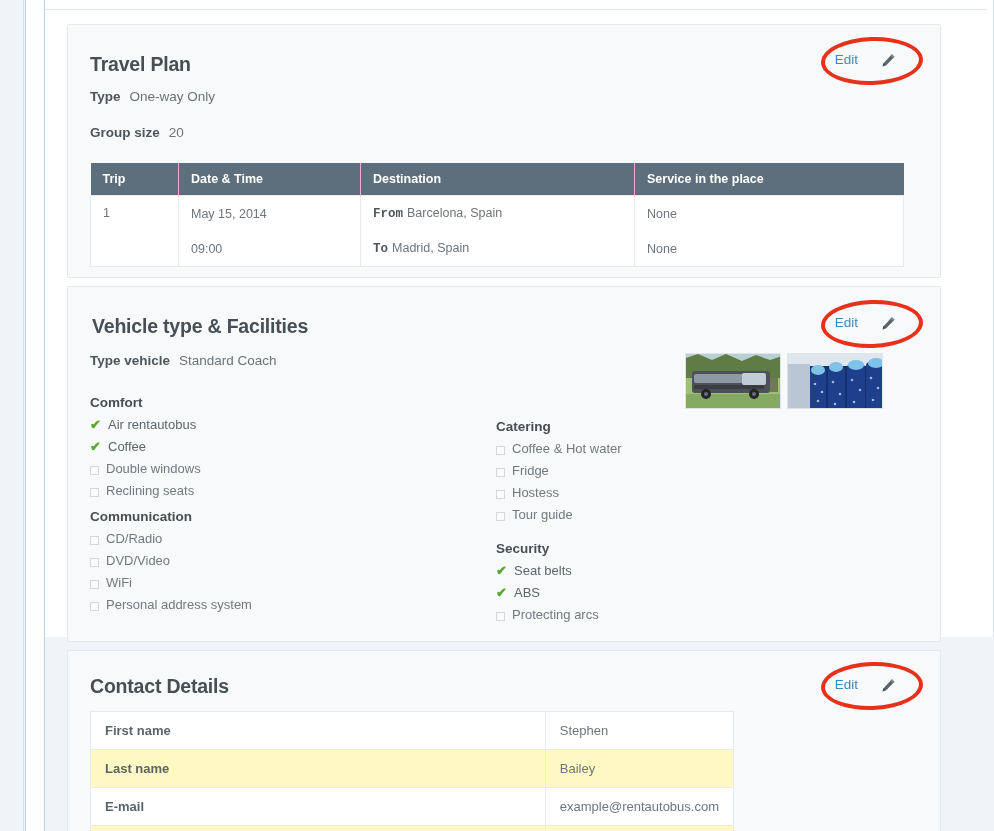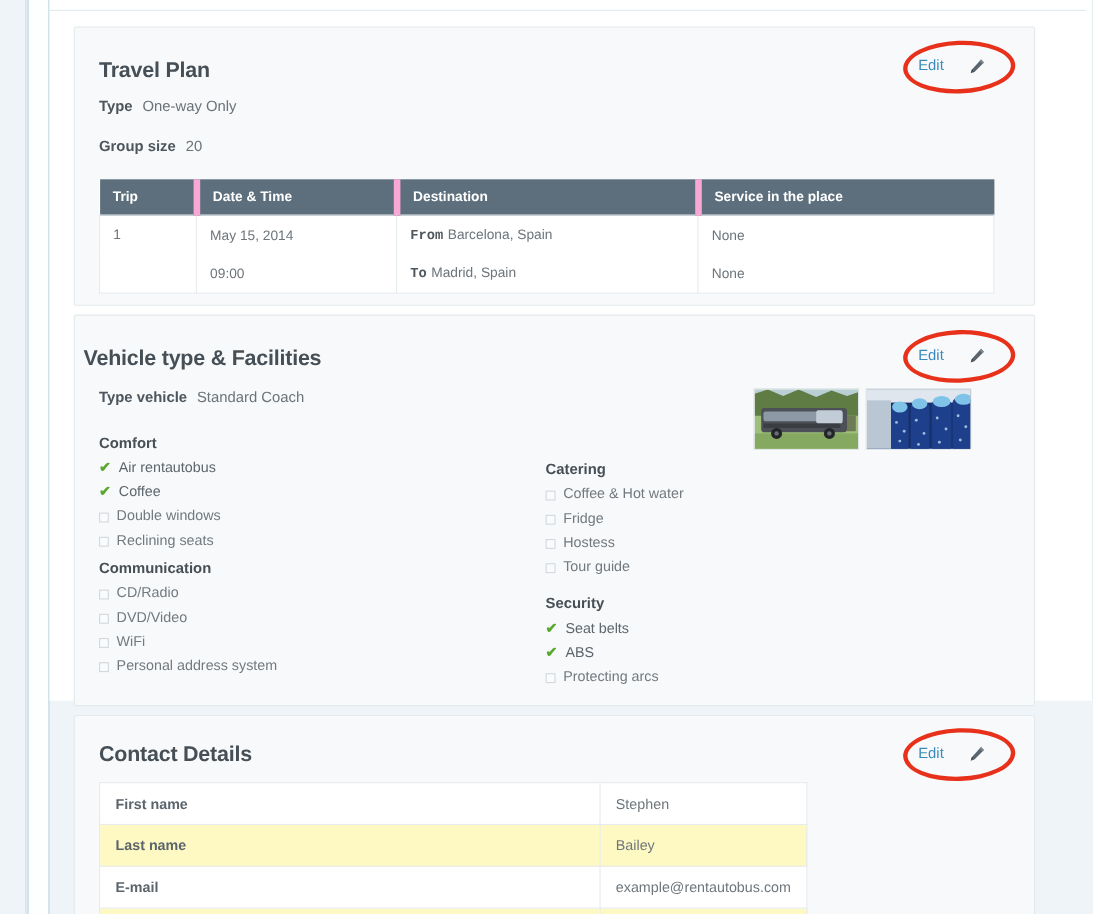--- a/index.html
+++ b/index.html
@@ -146,21 +146,21 @@
     background: #ffffff;
     font-size: 12.5px;
   }
   .trip-table th {
     background: #5d6f7c;
     color: #ffffff;
     font-size: 12.5px;
     font-weight: bold;
     text-align: left;
     padding: 9px 12px;
-    border-right: 6px solid #f9a8d4;
+    border-right: 1px solid #f9a8d4;
   }
   .trip-table th:last-child { border-right: none; }
   .trip-table td {
     padding: 10px 12px;
     border: 1px solid #e6ebee;
     color: #6d757b;
     vertical-align: middle;
     height: 34px;
   }
   .trip-table td.no-bottom { border-bottom: none; }
@@ -316,21 +316,21 @@
             <td class="no-top">
               <span class="lbl">To</span><span>Madrid, Spain</span>
             </td>
             <td class="no-top">None</td>
           </tr>
         </tbody>
       </table>
     </section>
 
     <section class="card card-vehicle">
-      <h2 class="card-title" style="position:absolute; left:8px; top:28px;text-align:center;">Vehicle type &amp; Facilities</h2>
+      <h2 class="card-title" style="position:absolute; left:24px; top:28px;text-align:center;">Vehicle type &amp; Facilities</h2>
 
       <div class="edit-ring" style="right:17px; top:13px;"></div>
       <div class="edit-control" style="top:28px;">
         <span class="edit-label">Edit</span>
         <span class="pencil-icon">
           <svg viewBox="0 0 16 16" width="15" height="15">
             <path d="M11.6 1.2 L14.4 4.0 L5.2 13.2 L1.6 14.4 L2.8 10.8 Z" fill="#5a646d"></path>
             <path d="M11.6 1.2 L14.4 4.0 L12.9 5.5 L10.1 2.7 Z" fill="#7f8b94"></path>
             <path d="M1.6 14.4 L2.8 10.8 L3.9 11.9 Z" fill="#2e3438"></path>
           </svg>

